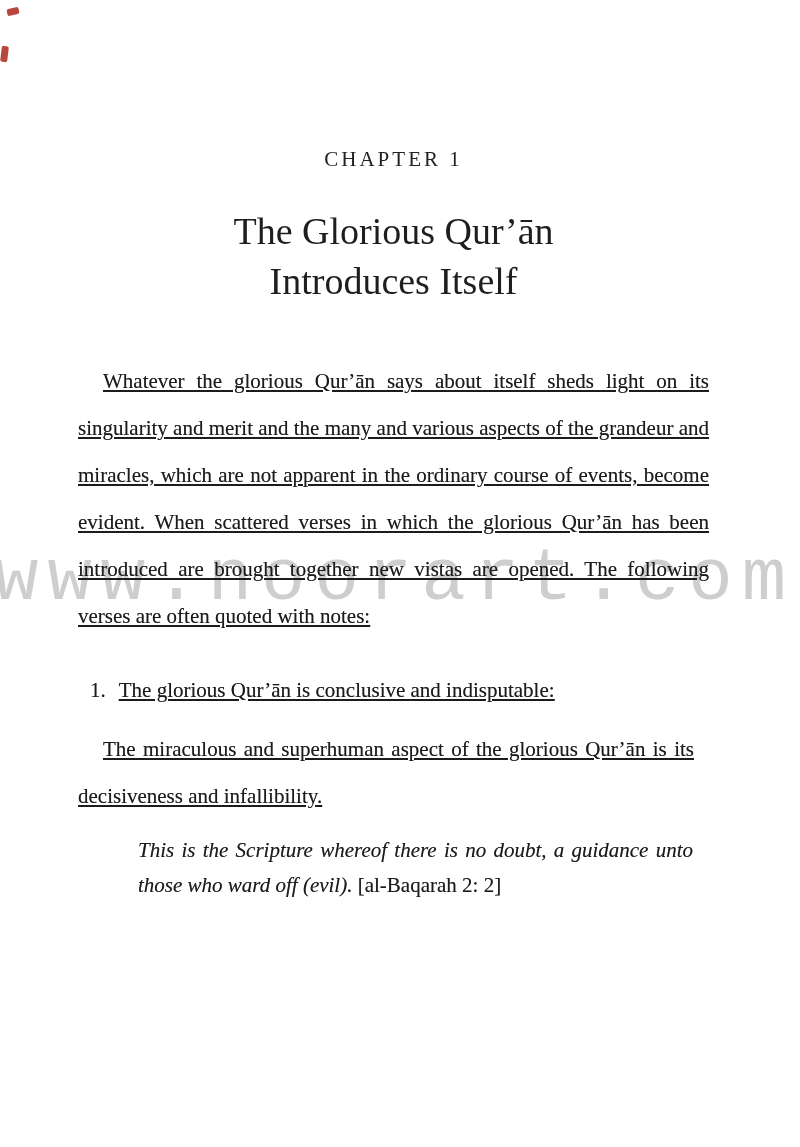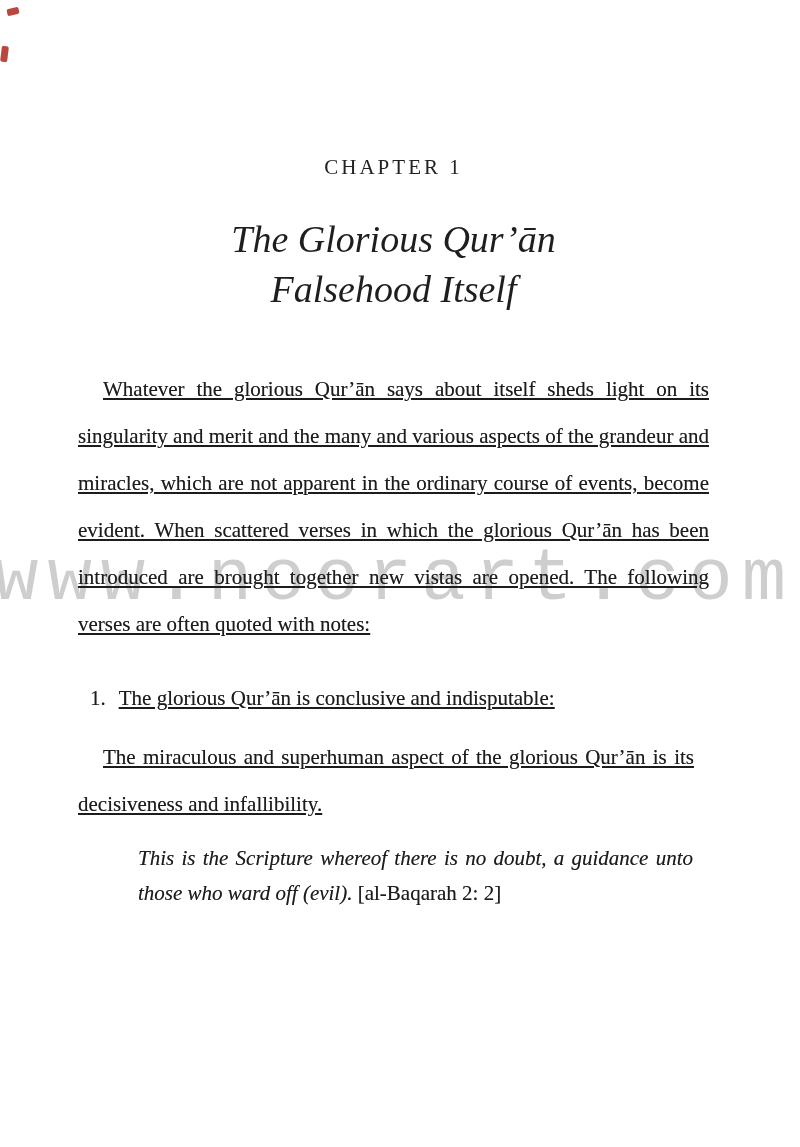--- a/index.html
+++ b/index.html
@@ -8,36 +8,35 @@
     width: 800px;
     height: 1147px;
     background: #ffffff;
     overflow: hidden;
     font-family: "Liberation Serif", serif;
     color: #1c1c1c;
   }
   .content {
     position: absolute;
     left: 78px;
-    top: 16px;
+    top: 8px;
     width: 631px;
     z-index: 2;
   }
   .chapter-label {
     margin-top: 139px;
     text-align: center;
     font-size: 21px;
     letter-spacing: 3px;
     font-variant: normal;
     color: #222;
   }
   .chapter-title {
     margin-top: 34px;
     text-align: center;
-    font-style: italic;
     font-size: 38px;
     line-height: 50px;
     color: #1e1e1e;
   }
   .body-text {
     font-size: 21px;
     line-height: 47px;
     text-align: justify;
     text-shadow: 0 0 0.5px rgba(20,20,20,0.5);
     text-decoration: underline;
@@ -83,21 +82,21 @@
   <span class="red-mark red-mark-2"></span>
 
   <div class="watermark">www.noorart.com</div>
 
   <div class="content">
 
     <div class="chapter-label">CHAPTER 1</div>
 
     <div class="chapter-title">
       <div>The Glorious Qur’ān</div>
-      <div>Falsehood Itself</div>
+      <div>Introduces Itself</div>
     </div>
 
     <p class="body-text para1">Whatever the glorious Qur’ān says about itself sheds light on its singularity and merit and the many and various aspects of the grandeur and miracles, which are not apparent in the ordinary course of events, become evident. When scattered verses in which the glorious Qur’ān has been introduced are brought together new vistas are opened. The following verses are often quoted with notes:</p>
 
     <p class="body-text list-item"><span class="list-number">1.</span><span>The glorious Qur’ān is conclusive and indisputable:</span></p>
 
     <p class="body-text para2">The miraculous and superhuman aspect of the glorious Qur’ān is its decisiveness and infallibility.</p>
 
     <p class="quote"><span>This is the Scripture whereof there is no doubt, a guidance unto those who ward off (evil).</span> <span class="quote-ref">[al-Baqarah 2: 2]</span></p>
 

